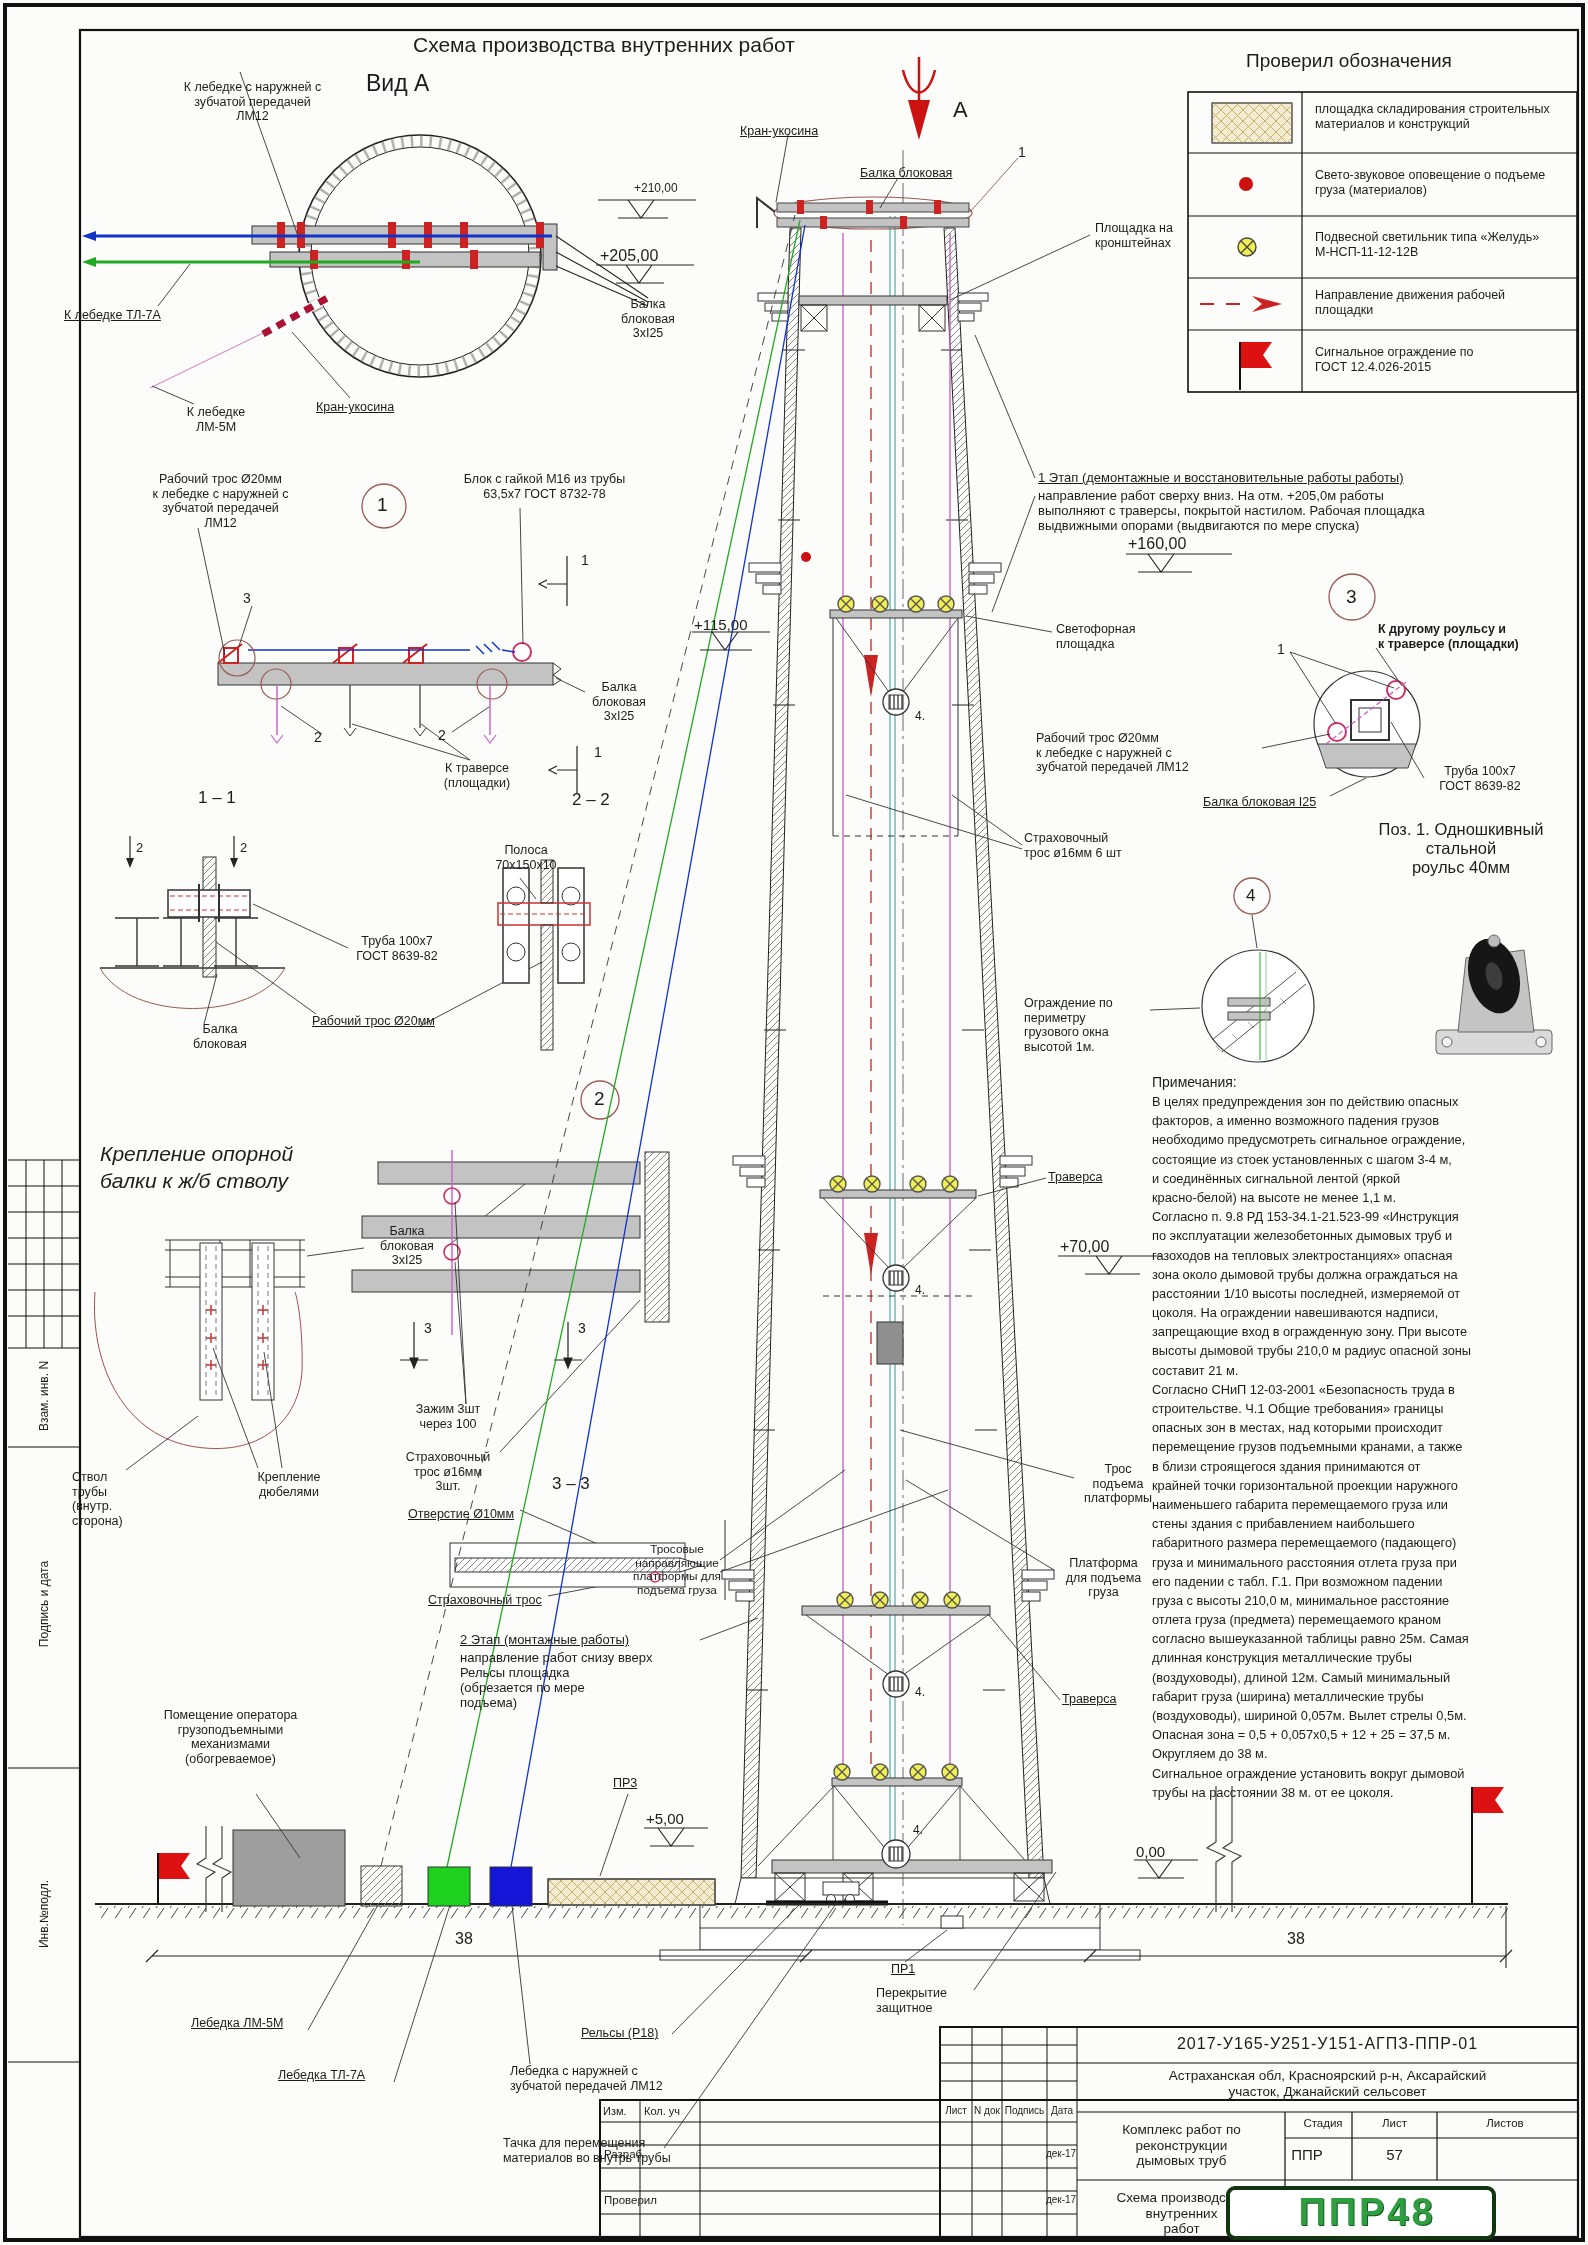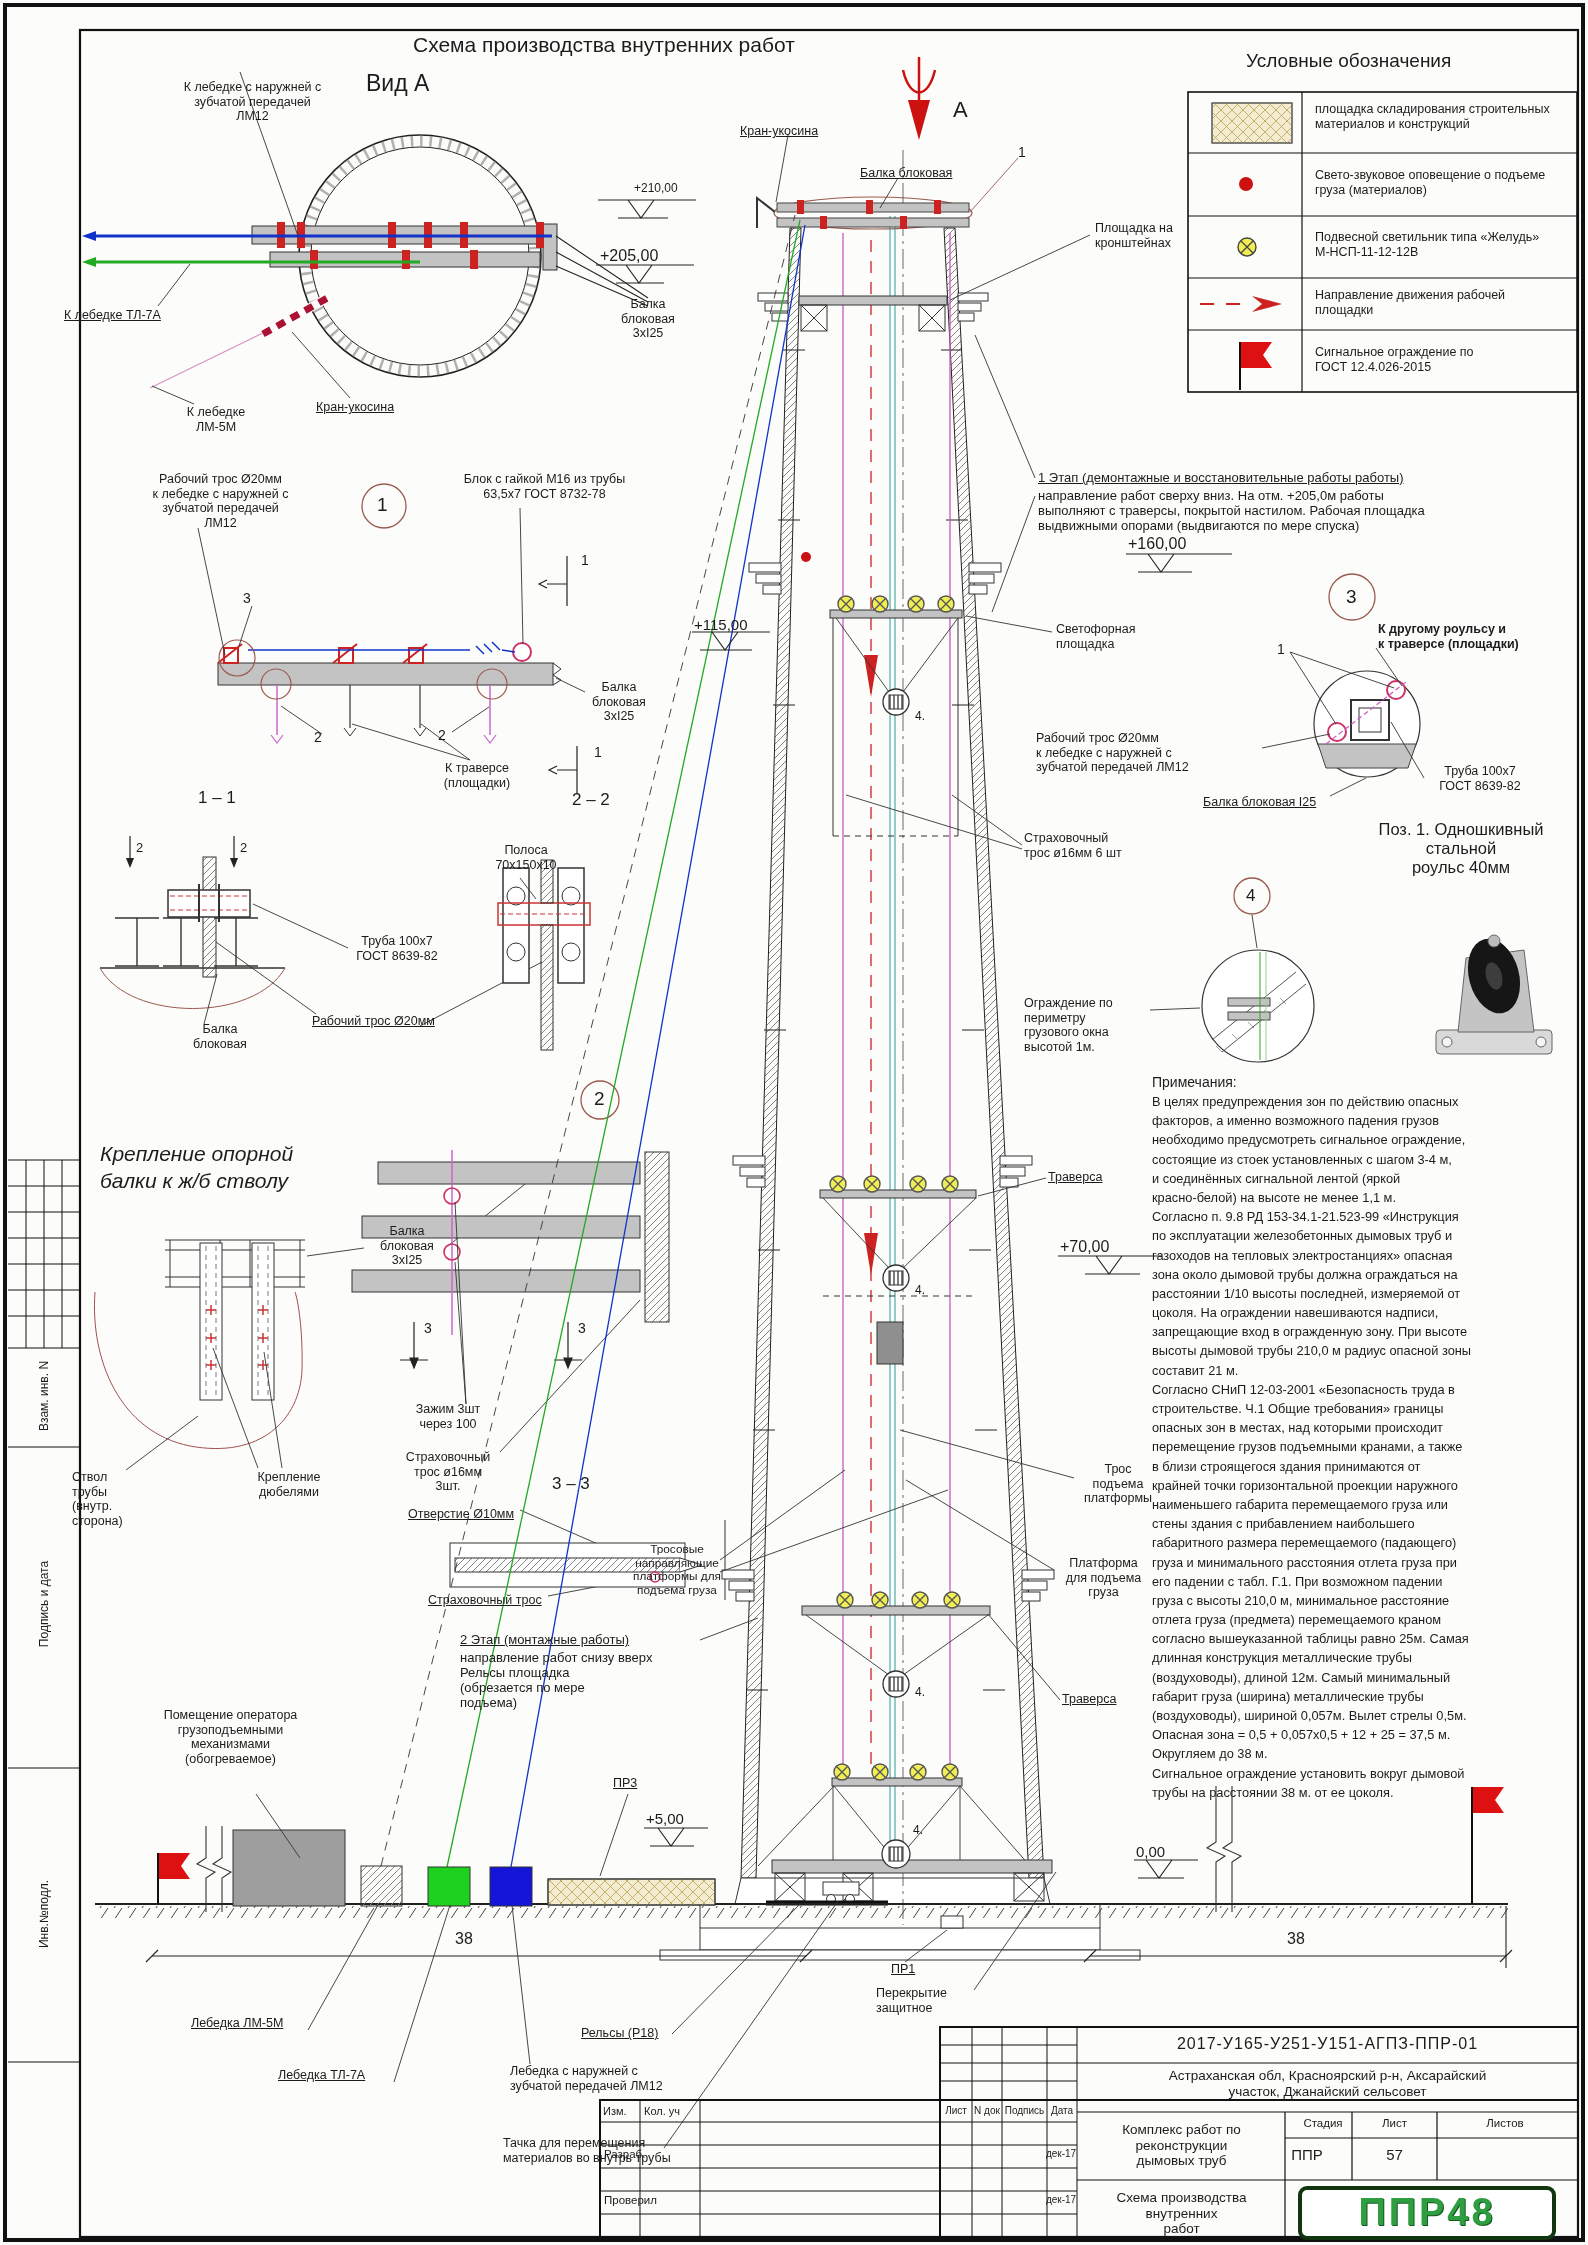--- a/index.html
+++ b/index.html
@@ -497,21 +497,21 @@
     <rect x="600" y="2100" width="978" height="137" stroke-width="2"></rect>
     <rect x="940" y="2027" width="638" height="210" stroke-width="2"></rect>
     <path d="M940,2045 H1077 M940,2063 H1077 M940,2081 H1077" stroke-width="1"></path>
     <path d="M600,2122 H1077 M600,2145 H1077 M600,2168 H1077 M600,2191 H1077 M600,2214 H1077" stroke-width="1"></path>
     <path d="M640,2100 V2237 M700,2100 V2237 M940,2100 V2237 M972,2027 V2237 M1002,2027 V2237 M1047,2027 V2237 M1077,2027 V2237" stroke-width="1"></path>
     <path d="M1077,2063 H1578 M1077,2112 H1578 M1285,2112 V2237 M1352,2112 V2180 M1437,2112 V2180 M1285,2138 H1578 M1077,2180 H1578" stroke-width="1.2"></path>
   </g>
 </svg>
 
 <div class="lbl ttl" style="left:413px;top:33px;">Схема производства внутренних работ</div>
-<div class="lbl" style="left:1246px;top:50px;font-size:19px;">Условные обозначения</div>
+<div class="lbl" style="left:1246px;top:50px;font-size:19px;">Проверил обозначения</div>
 <div class="lbl" style="left:1315px;top:102px;width:255px;">площадка складирования строительных
 материалов и конструкций</div>
 <div class="lbl" style="left:1315px;top:168px;width:255px;">Свето-звуковое оповещение о подъеме
 груза (материалов)</div>
 <div class="lbl" style="left:1315px;top:230px;width:255px;">Подвесной светильник типа «Желудь»
 М-НСП-11-12-12В</div>
 <div class="lbl" style="left:1315px;top:288px;width:255px;">Направление движения рабочей
 площадки</div>
 <div class="lbl" style="left:1315px;top:345px;width:255px;">Сигнальное ограждение по
 ГОСТ 12.4.026-2015</div>
@@ -725,15 +725,15 @@
 участок, Джанайский сельсовет</div>
 <div class="lbl c" style="left:1080px;top:2122px;width:203px;font-size:13.5px;">Комплекс работ по реконструкции
 дымовых труб</div>
 <div class="lbl c" style="left:1287px;top:2117px;width:72px;font-size:11.5px;">Стадия</div>
 <div class="lbl c" style="left:1352px;top:2117px;width:85px;font-size:11.5px;">Лист</div>
 <div class="lbl c" style="left:1437px;top:2117px;width:136px;font-size:11.5px;">Листов</div>
 <div class="lbl c" style="left:1287px;top:2146px;width:40px;font-size:15px;">ППР</div>
 <div class="lbl c" style="left:1352px;top:2146px;width:85px;font-size:15px;">57</div>
 <div class="lbl c" style="left:1080px;top:2190px;width:203px;font-size:13.5px;">Схема производства внутренних
 работ</div>
-<div class="logo" style="left:1298px;top:2186px;width:250px;">ППР48</div>
+<div class="logo" style="left:1226px;top:2186px;width:250px;padding-left:12px;">ППР48</div>
 
 </div>
 
 </body></html>

